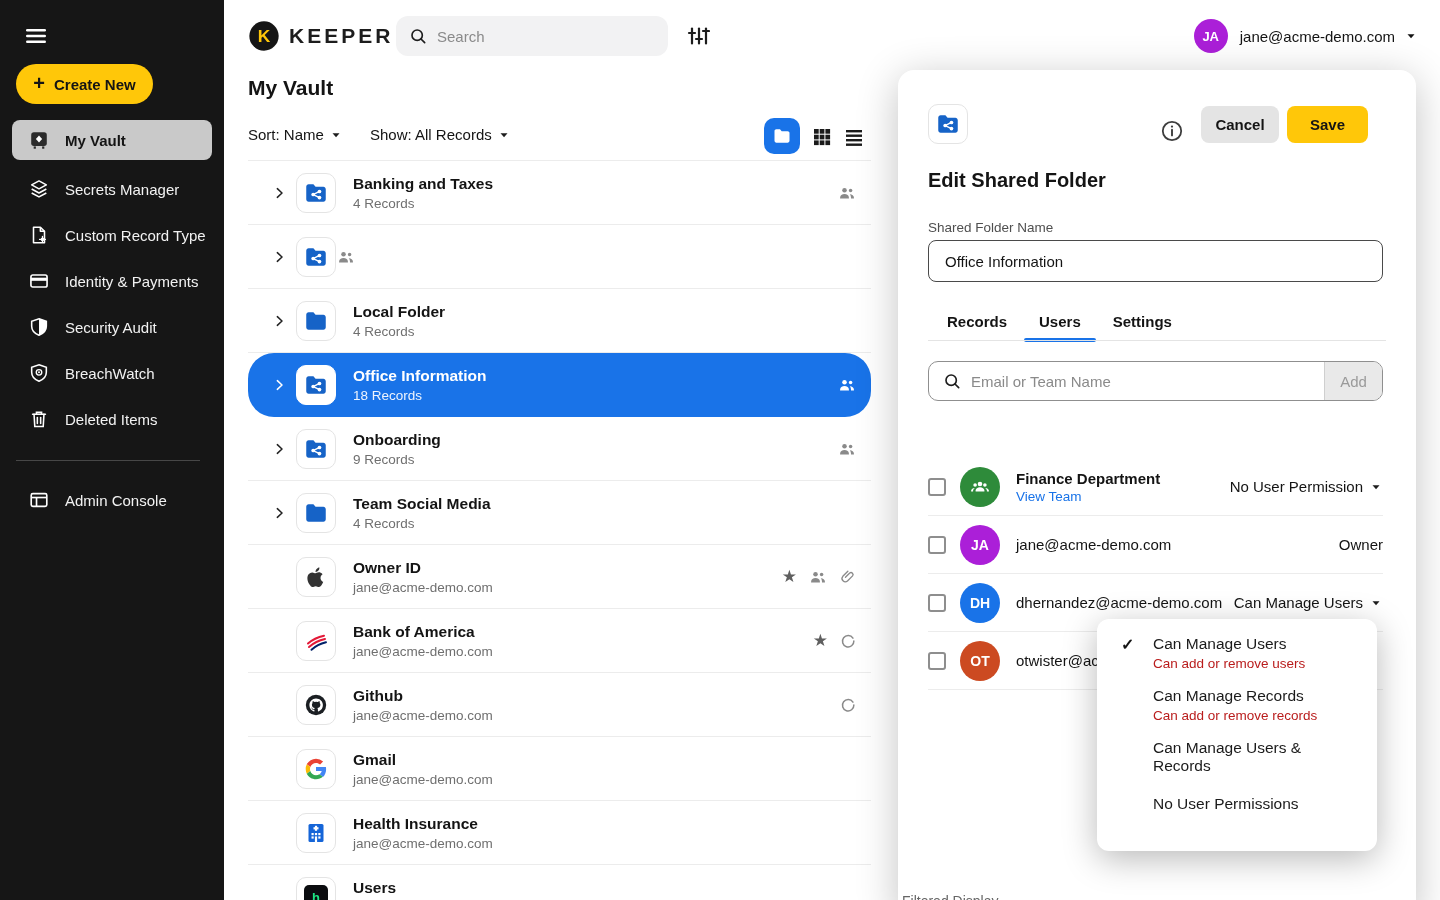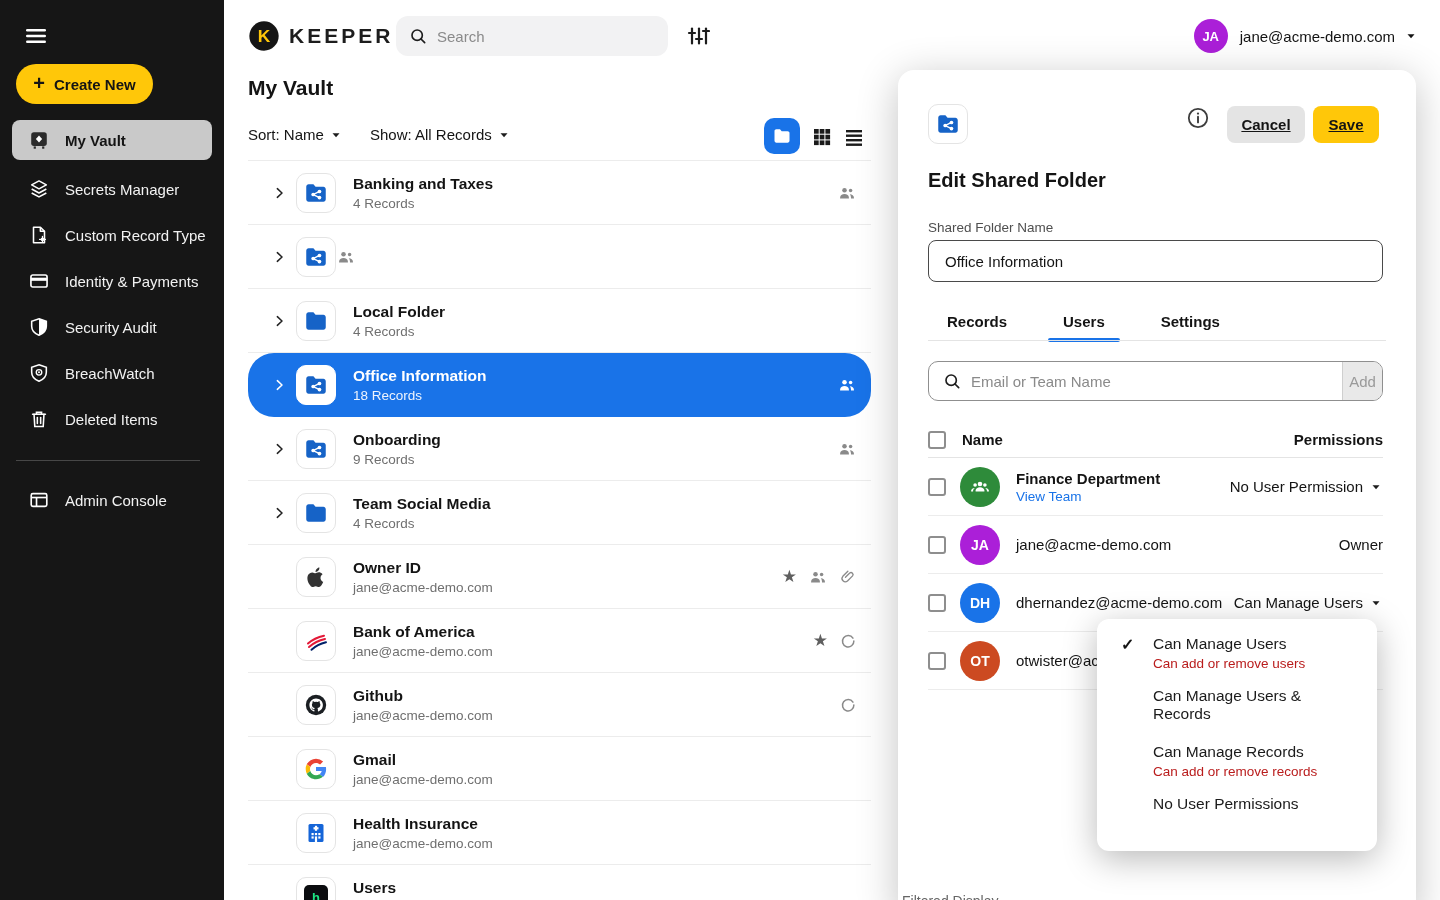--- a/index.html
+++ b/index.html
@@ -73,43 +73,43 @@
   .vrow .badges .star{color:#5F5F5F;font-size:17px;line-height:1;}
   .vrow.selected{background:#1973E8;border-radius:26px;border-bottom:1px solid transparent;}
   .vrow.selected .t1{color:#fff;} .vrow.selected .t2{color:rgba(255,255,255,.92);}
   .vrow.selected .chev{color:#fff;} .vrow.selected .badges{color:#fff;}
   .vrow.selected .icon-box{border-color:#fff;}
 
   
   .panel{position:absolute;left:898px;top:70px;width:518px;height:848px;background:#fff;
     border-radius:16px;box-shadow:0 8px 42px rgba(0,0,0,.24);z-index:10;}
   .p-foldericon{position:absolute;left:30px;top:34px;}
-  .p-actions{position:absolute;right:37px;top:36px;display:flex;align-items:flex-start;text-decoration:underline;}
+  .p-actions{position:absolute;right:48px;top:36px;display:flex;align-items:flex-end;}
   .info-btn{color:#3d3d3d;cursor:pointer;margin-right:17px;}
   .btn{height:37px;border:none;border-radius:8px;font-family:inherit;font-size:15px;
     font-weight:600;cursor:pointer;}
   .btn-cancel{width:78px;background:#E4E4E4;color:#141414;margin-right:8px;}
-  .btn-save{width:66px;background:#FFC709;color:#141414;}
+  .btn-save{width:81px;background:#FFC709;color:#141414;}
   .p-title{position:absolute;left:30px;top:99px;font-size:20px;font-weight:700;}
   .p-name-label{position:absolute;left:30px;top:150px;font-size:13.5px;color:#4F4F4F;}
   .p-input{position:absolute;left:30px;top:170px;width:455px;height:42px;border:1.5px solid #4A4A4A;
     border-radius:8px;font-family:inherit;font-size:15px;padding:0 16px;color:#141414;outline:none;}
-  .tabs{position:absolute;left:43px;top:243px;display:flex;gap:44px;}
+  .tabs{position:absolute;left:43px;top:243px;display:flex;gap:20px;}
   .tab{font-size:15px;font-weight:600;color:#141414;cursor:pointer;position:relative;
     padding:0 6px 12px;}
   .tab .underline{position:absolute;left:50%;transform:translateX(-50%);bottom:0;width:72px;height:4px;
     border-radius:3px;background:#1973E8;display:none;}
   .tab.active .underline{display:block;}
   .tabs-divider{position:absolute;left:30px;right:30px;top:270px;height:1px;background:#E4E4E4;}
   .p-search{position:absolute;left:30px;top:291px;width:455px;height:40px;border:1px solid #8F8F8F;
     border-radius:10px;display:flex;align-items:stretch;overflow:hidden;background:#fff;}
   .p-search .icon{color:#1d1d1d;align-self:center;margin:0 9px 0 13px;}
   .p-search input{flex:1;border:none;outline:none;font-family:inherit;font-size:15px;color:#141414;min-width:0;}
   .p-search input::placeholder{color:#8a8a8a;}
-  .add-btn{width:40px;background:#E9E9E9;border:none;border-left:1px solid #CFCFCF;color:#9A9A9A;
+  .add-btn{width:58px;background:#E9E9E9;border:none;border-left:1px solid #CFCFCF;color:#9A9A9A;
     font-family:inherit;font-size:15px;cursor:pointer;}
   .thead{position:absolute;left:30px;right:33px;top:352px;height:36px;display:flex;align-items:center;
     border-bottom:1px solid #E4E4E4;}
   .thead .col-name{font-size:15px;font-weight:700;margin-left:16px;}
   .thead .col-perm{font-size:15px;font-weight:700;margin-left:auto;}
   .cbx{width:18px;height:18px;border:2px solid #8E8E8E;border-radius:3px;background:#fff;flex:none;cursor:pointer;}
   .urows{position:absolute;left:30px;right:33px;top:388px;}
   .urow{height:58px;display:flex;align-items:center;border-bottom:1px solid #ECECEC;}
   .urow .avatar{width:40px;height:40px;margin-left:14px;font-size:14px;}
   .urow .un{margin-left:16px;min-width:0;}
@@ -722,25 +722,20 @@
     <span class="icon i20">
       <svg viewBox="0 0 24 24">
           <circle cx="11" cy="11" r="6.2" fill="none" stroke="currentColor" stroke-width="2"></circle>
       <line x1="15.6" y1="15.6" x2="20" y2="20" stroke="currentColor" stroke-width="2" stroke-linecap="round"></line>
         </svg>
     </span>
     <input placeholder="Email or Team Name" style="">
     <button class="add-btn">Add</button>
   </div>
 
-  <div class="thead">
-    <div class="cbx"></div>
-    <span class="col-name">Name</span>
-    <span class="col-perm">Permissions</span>
-  </div>
   <div class="urows" id="user-rows">
       <div class="urow">
         <div class="cbx"></div>
         <span class="avatar" style="background: rgb(46, 139, 58);">
           <span class="icon i24">
             <svg viewBox="0 0 24 24">
               <g fill="#fff">
                 <circle cx="12" cy="9" r="2.3"></circle>
                 <circle cx="7.1" cy="10" r="1.8"></circle>
                 <circle cx="16.9" cy="10" r="1.8"></circle>
@@ -799,26 +794,26 @@
         </div>
       </div>
     </div>
 
   <div class="dropdown" id="perm-dropdown">
       <div class="dd-item">
         <span class="check">✓</span>
         <div class="dd-label">Can Manage Users</div>
         <div class="dd-desc">Can add or remove users</div>
       </div>
-      <div class="dd-item no-desc">
-        <div class="dd-label">Can Manage Users &amp; Records</div>
-      </div>
       <div class="dd-item">
         <div class="dd-label">Can Manage Records</div>
         <div class="dd-desc">Can add or remove records</div>
       </div>
       <div class="dd-item no-desc">
+        <div class="dd-label">Can Manage Users &amp; Records</div>
+      </div>
+      <div class="dd-item no-desc">
         <div class="dd-label">No User Permissions</div>
       </div>
     </div>
 </div>
 
 <div class="footer-sliver">Filtered Display</div>
 
 </body></html>

